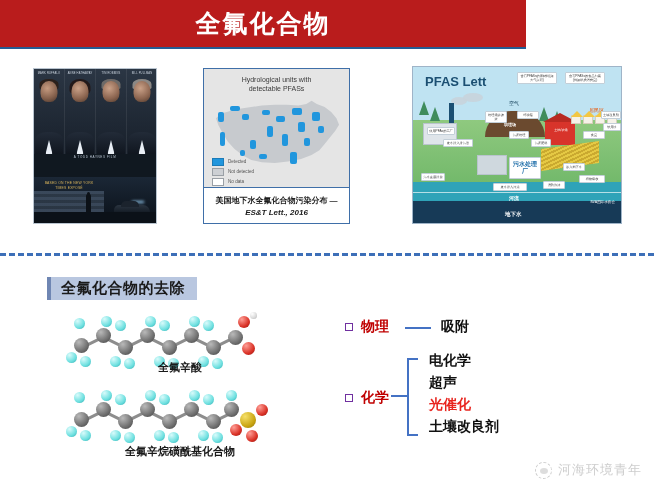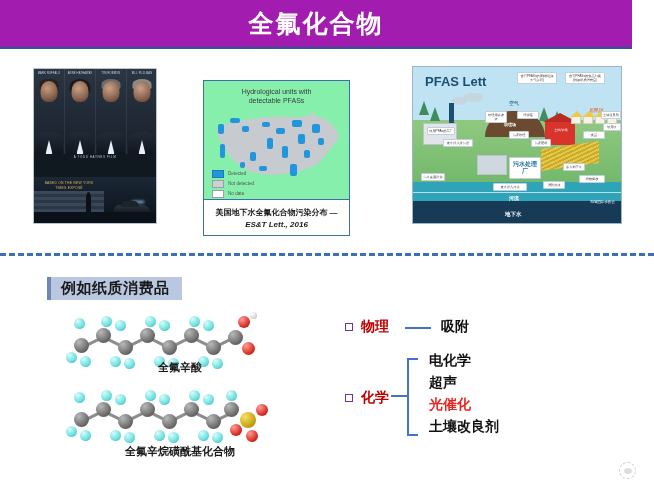--- a/index.html
+++ b/index.html
@@ -6,22 +6,22 @@
   html, body { width: 654px; height: 491px; }
   body {
     font-family: "Liberation Sans", "DejaVu Sans", sans-serif;
     background: #ffffff;
     position: relative;
     overflow: hidden;
   }
 
   
   #slide-header {
-    position: absolute; left: 0; top: 0; width: 632px; height: 49px;
-    background: #a21caf;
+    position: absolute; left: 0; top: 0; width: 526px; height: 49px;
+    background: #b91c1c;
     border-bottom: 2px solid #245d94;
     display: flex; align-items: center; justify-content: center;
   }
   #slide-header .title {
     color: #ffffff; font-size: 25px; font-weight: bold; letter-spacing: 2px;
   }
 
   
   #top-row { position: absolute; left: 0; top: 49px; width: 654px; height: 190px; }
 
@@ -94,21 +94,21 @@
     background: linear-gradient(#2a3440, #0d141c);
   }
   .poster-bottom .car:after {
     content:""; position:absolute; left: 7px; top: -4px; width: 18px; height: 6px; border-radius: 5px 5px 0 0; background:#1b232d;
   }
   .poster-bottom .glow { position: absolute; right: 14px; bottom: 20px; width: 12px; height: 2px; background: #9fd7ff; filter: blur(1.5px); }
 
   
   #map-card {
     position: absolute; left: 203px; top: 19px; width: 147px; height: 156px;
-    background: #86efac; border: 1px solid #3f6fa8; margin-top: 12px;
+    background: #e5e5e5; border: 1px solid #3f6fa8;
   }
   #map-card .map-title {
     text-align: center; font-size: 7px; color: #3a3a3a; line-height: 1.35; padding-top: 6px;
   }
   #map-area { position: relative; width: 147px; height: 90px; margin-top: 2px; }
   #usa-shape {
     position: absolute; left: 8px; top: 0; width: 131px; height: 80px;
     background: #c7cace;
     clip-path: polygon(
       3% 28%, 7% 22%, 14% 19%, 21% 16%, 30% 14%, 38% 12%, 48% 11%, 57% 11%, 66% 12%,
@@ -403,21 +403,21 @@
     <div class="pf-river" style="bottom:30px;"></div>
     <div class="river-label">河流</div>
     <div class="gw-label">地下水</div>
     <div class="iwa-label">IWA国际水协会</div>
   </div>
 </div>
 
 <div id="divider"></div>
 
 <div id="section-title">
-  <span class="st-text">例如纸质消费品</span>
+  <span class="st-text">全氟化合物的去除</span>
 </div>
 
 <div id="molecules">
 
   <div class="mol" id="mol-pfoa" style="left:0;top:0;width:240px;height:62px;">
 
     <div class="bond" style="left:22px;top:36px;width:24px;transform:rotate(-26deg);"></div>
     <div class="bond" style="left:44px;top:26px;width:24px;transform:rotate(26deg);"></div>
     <div class="bond" style="left:66px;top:36px;width:24px;transform:rotate(-26deg);"></div>
     <div class="bond" style="left:88px;top:26px;width:24px;transform:rotate(26deg);"></div>
@@ -511,13 +511,14 @@
   <span id="brace"></span>
 
   <span class="leaf" style="left:84px;top:42px;">电化学</span>
   <span class="leaf" style="left:84px;top:64px;">超声</span>
   <span class="leaf red" style="left:84px;top:86px;">光催化</span>
   <span class="leaf" style="left:84px;top:108px;">土壤改良剂</span>
 </div>
 
 <div id="watermark">
   <span class="wm-logo"></span>
+  <span class="wm-text">河海环境青年</span>
 </div>
 
 </body></html>

